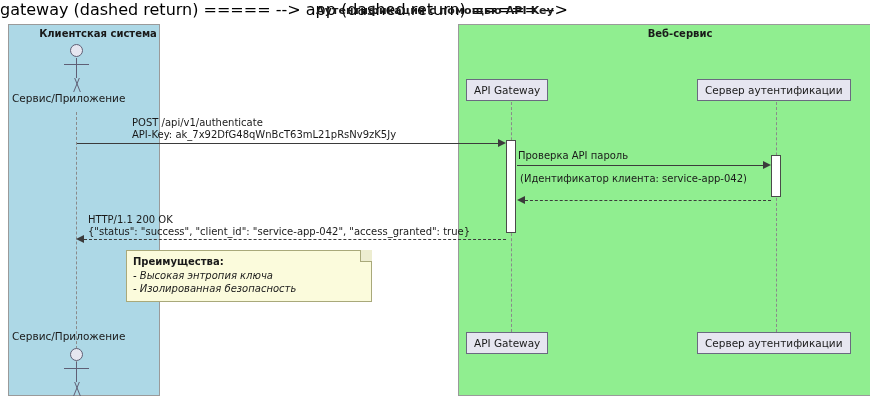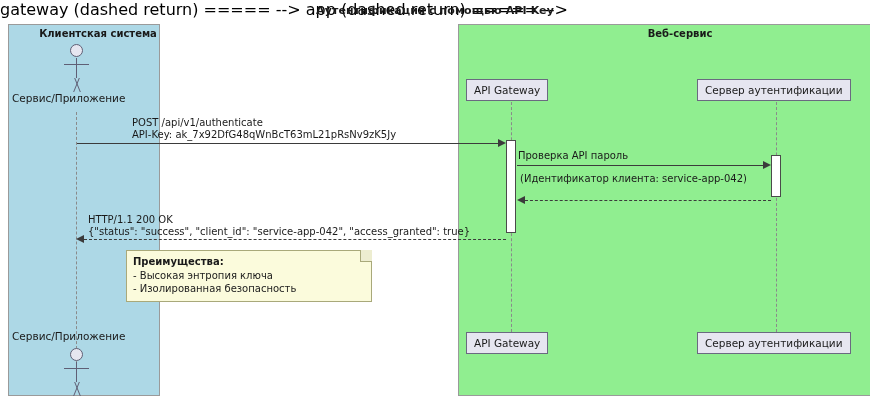--- a/index.html
+++ b/index.html
@@ -61,21 +61,21 @@
        line-height:12px;}
 
   
   .note{position:absolute;left:90px;top:250px;width:246px;
         background:#FBFBDC;border:1px solid #A9A97A;box-sizing:border-box;
         font-size:10px;line-height:13.5px;color:#1a1a1a;padding:4px 6px 5px 6px;margin-left:36px;}
   .note .fold{position:absolute;right:-1px;top:-1px;width:11px;height:11px;
         background:#EDEDD0;border-left:1px solid #A9A97A;
         border-bottom:1px solid #A9A97A;}
   .note .ntitle{font-weight:bold;}
-  .note .nline{white-space:nowrap;}
+  .note .nline{white-space:nowrap;font-style:italic;}
 </style>
 </head>
 <body>
 
 <div class="canvas">
 
   
   <div class="title">Аутентификация с помощью API Key</div>
 
   

